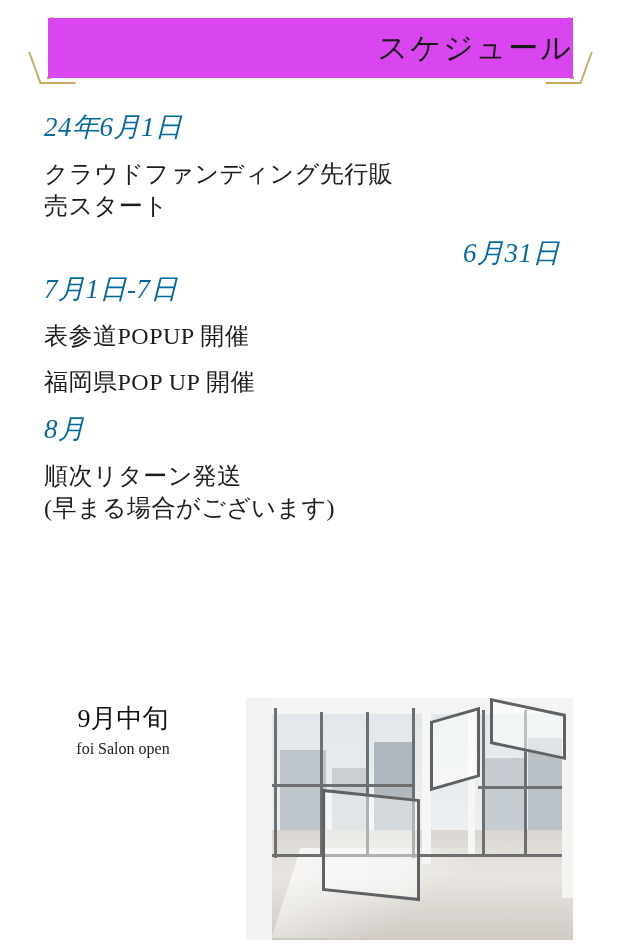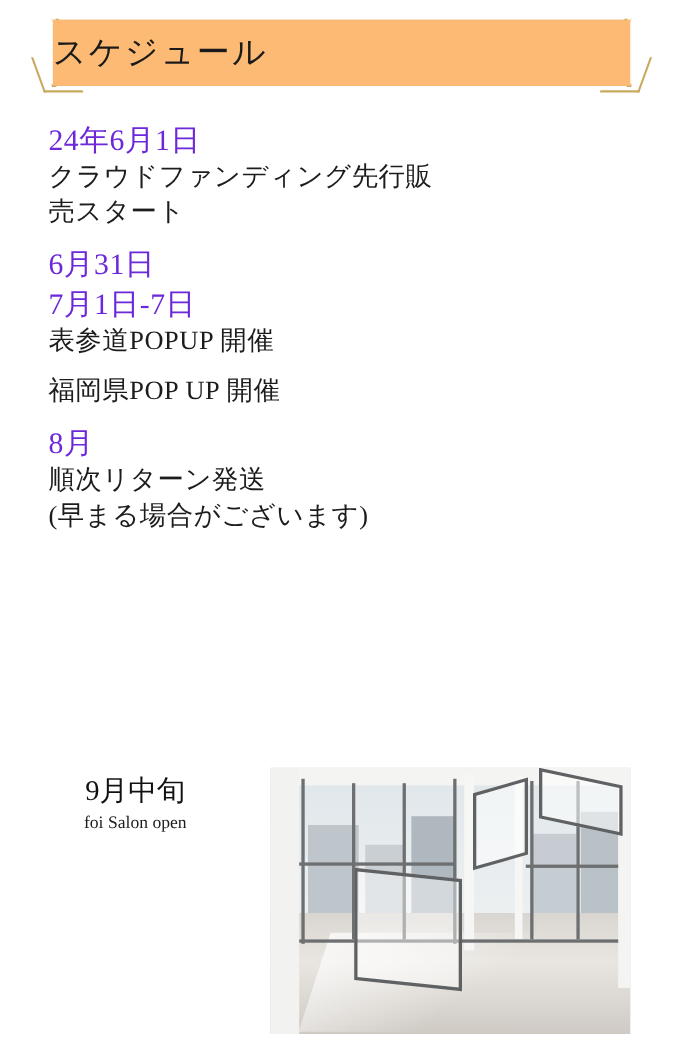--- a/index.html
+++ b/index.html
@@ -88,27 +88,27 @@
     border: 2px solid #c8a95f;
     transform: rotate(45deg);
   }
   .ribbon-title {
     position: absolute;
     left: 0;
     top: 0;
     width: 525px;
     height: 60px;
     line-height: 60px;
-    text-align: left;
+    text-align: right;
     font-size: 30px;
     letter-spacing: 2px;
     color: #1a1a1a;
     font-family: "Liberation Serif", "DejaVu Serif", serif;
     z-index: 3;
-    background: #fdba74;
+    background: #d946ef;
   }
   
   .tail {
     position: absolute;
     top: 52px;
     width: 34px;
     height: 30px;
     z-index: 1;
   }
   .tail-l {
@@ -130,31 +130,34 @@
     width: 560px;
     box-sizing: border-box;
   }
   .entry {
     margin-bottom: 14px;
   }
   .entry .date {
     font-size: 27px;
     line-height: 1.28;
     letter-spacing: 0.5px;
-    color: #6d28d9;
+    color: #0369a1;
+    font-style: italic;
   }
   .entry .desc {
     font-size: 24px;
     line-height: 1.34;
     letter-spacing: 0.5px;
     color: #1c1c1c;
     white-space: pre-line;
+    margin-top: 13px;
   }
   .entry.tight {
     margin-bottom: 2px;
+    text-align: right;
   }
 
   
   .bottom {
     position: absolute;
     left: 0;
     top: 690px;
     width: 621px;
     height: 260px;
   }

